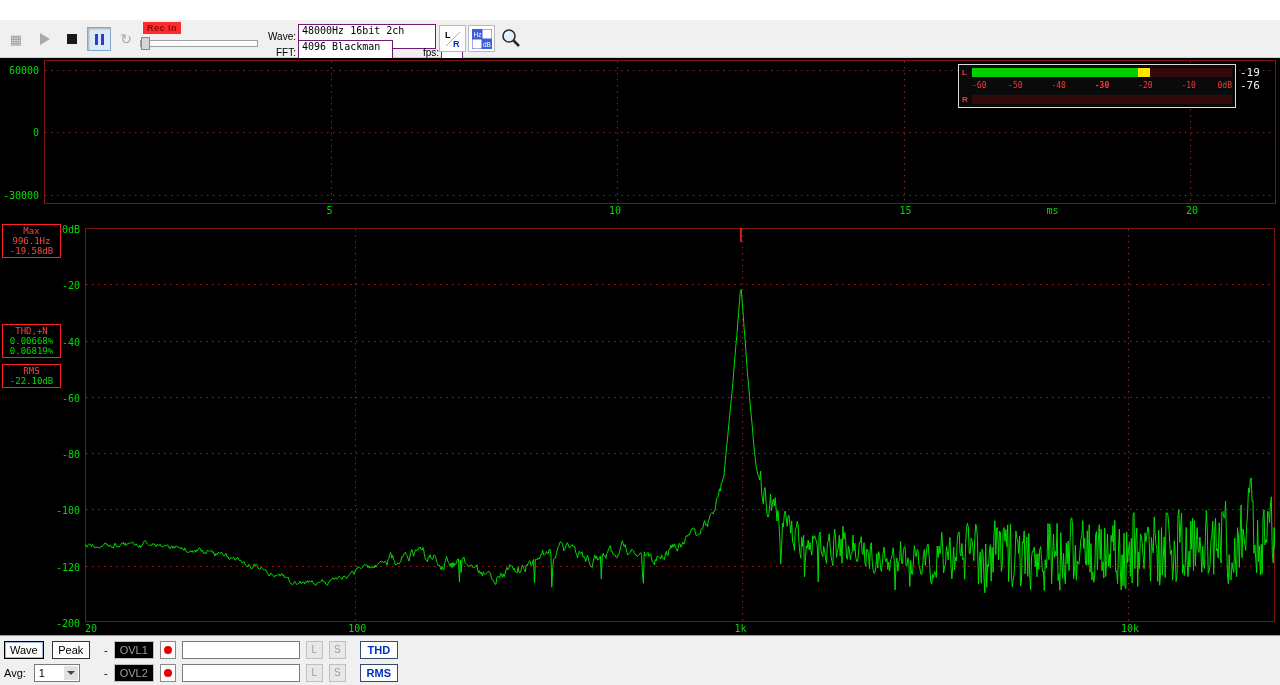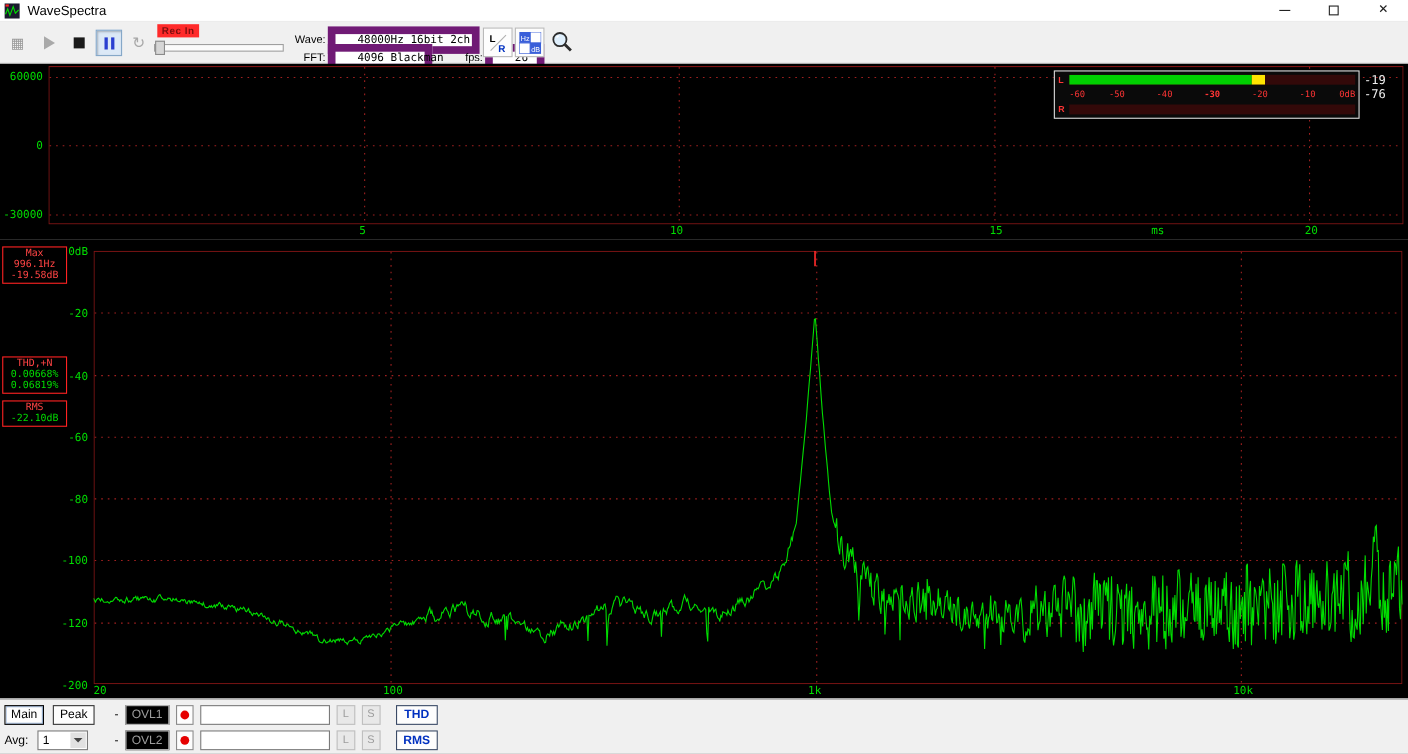--- a/index.html
+++ b/index.html
@@ -35,22 +35,22 @@
   .slider{position:absolute;left:140px;top:20px;width:118px;height:7px;background:#fbfbfb;
     border:1px solid #9f9f9f}
   .slider-thumb{position:absolute;left:0;top:-4px;width:9px;height:13px;background:#d6d6d6;border:1px solid #8a8a8a}
   .field-row{position:absolute;display:flex;align-items:center;white-space:nowrap}
   .fr-wave{left:260px;top:4px}
   .fr-fft{left:260px;top:20px}
   .f-lbl{font-size:10px;color:#000;text-align:right;margin-right:2px}
   .fr-wave .f-lbl{width:36px}
   .fr-fft .f-lbl{width:36px}
   .fps-l{width:auto;margin-left:10px}
-  .f-box{display:inline-block;border:7px solid #701a75;background:#fff;
-    font:10px "DejaVu Sans Mono",monospace;height:25px;line-height:12px;padding:0 20px;color:#000}
+  .f-box{display:inline-block;border:1px solid #701a75;background:#fff;
+    font:10px "DejaVu Sans Mono",monospace;height:25px;line-height:12px;padding:0 3px;color:#000}
   .w-wave{width:138px}
   .w-fft{width:95px}
   .w-fps{width:22px;text-align:right}
   .tb-big{position:absolute;top:5px;width:27px;height:27px;border:1px solid #b9b9b9;
     background:#fdfdfd;display:flex;align-items:center;justify-content:center;padding:0}
   .tb-lr{left:439px}.tb-hzdb{left:468px}
   .tb-mag{left:497px;border:none;background:transparent}
 
   
   .wave-panel{position:absolute;top:58px;left:0;width:1280px;height:160px;background:#000}
@@ -106,41 +106,20 @@
     align-items:center;position:relative;padding-left:4px;font:11px "Liberation Sans",sans-serif}
   .sel-arrow{position:absolute;right:1px;top:1px;bottom:1px;width:14px;background:#e1e1e1;
     display:flex;align-items:center;justify-content:center}
   .sel-arrow::after{content:"";border:4px solid transparent;border-top-color:#444;margin-top:4px;display:block}
 </style>
 </head>
 <body>
 
 <div class="app">
 
-  <div class="titlebar">
-    <span class="app-icon">
-      <svg width="14" height="14" viewBox="0 0 14 14">
-        <rect width="14" height="14" fill="#1a1a2e"></rect>
-        <polyline points="1,10 3,5 5,11 8,3 10,9 13,6" stroke="#00e000" stroke-width="1" fill="none"></polyline>
-        <rect x="1" y="1" width="3" height="2" fill="#ff2020"></rect>
-      </svg>
-    </span>
-    <span class="win-title">WaveSpectra</span>
-    <div class="win-controls">
-      <div class="win-btn">
-          <span class="ico-min"></span>
-        </div>
-      <div class="win-btn">
-          <span class="ico-max"></span>
-        </div>
-      <div class="win-btn">
-          <span class="ico-close">✕</span>
-        </div>
-    </div>
-  </div>
 
   <div class="toolbar">
     <button class="tb-btn tb-open">
         <span class="ico-grid">▦</span>
       </button>
     <button class="tb-btn tb-play">
         <span class="ico-play"></span>
       </button>
     <button class="tb-btn tb-stop">
         <span class="ico-stop"></span>
@@ -294,21 +273,21 @@
         <span style="left: 85px;">20</span>
         <span style="left: 348.128px;">100</span>
         <span style="left: 734.595px;">1k</span>
         <span style="left: 1121.06px;">10k</span>
       </div>
   </div>
 
   <div class="bottombar">
     <div class="bb-row">
       <div class="bb-cluster">
-        <button class="btn btn-main">Main</button>
+        <button class="btn btn-main">Wave</button>
         <button class="btn btn-peak">Peak</button>
       </div>
       <span class="dash">-</span>
       <button class="btn btn-ovl">OVL1</button>
       <button class="btn btn-dot">
           <span class="red-dot"></span>
         </button>
       <input class="ovl-input" value="" style="">
       <button class="btn btn-ls">L</button>
       <button class="btn btn-ls">S</button>

